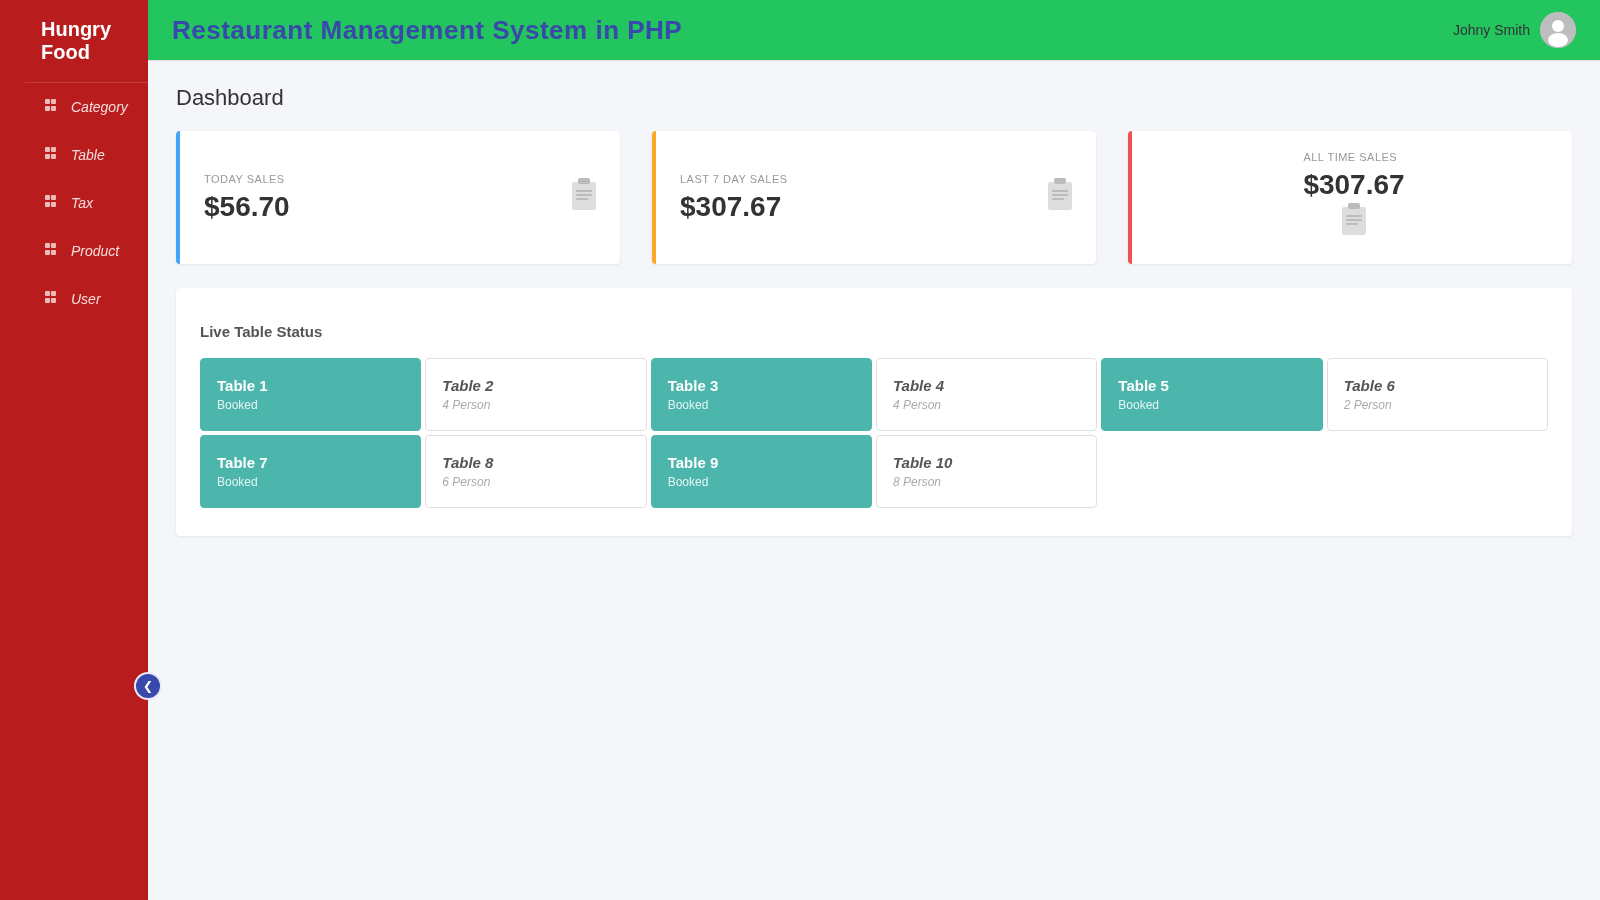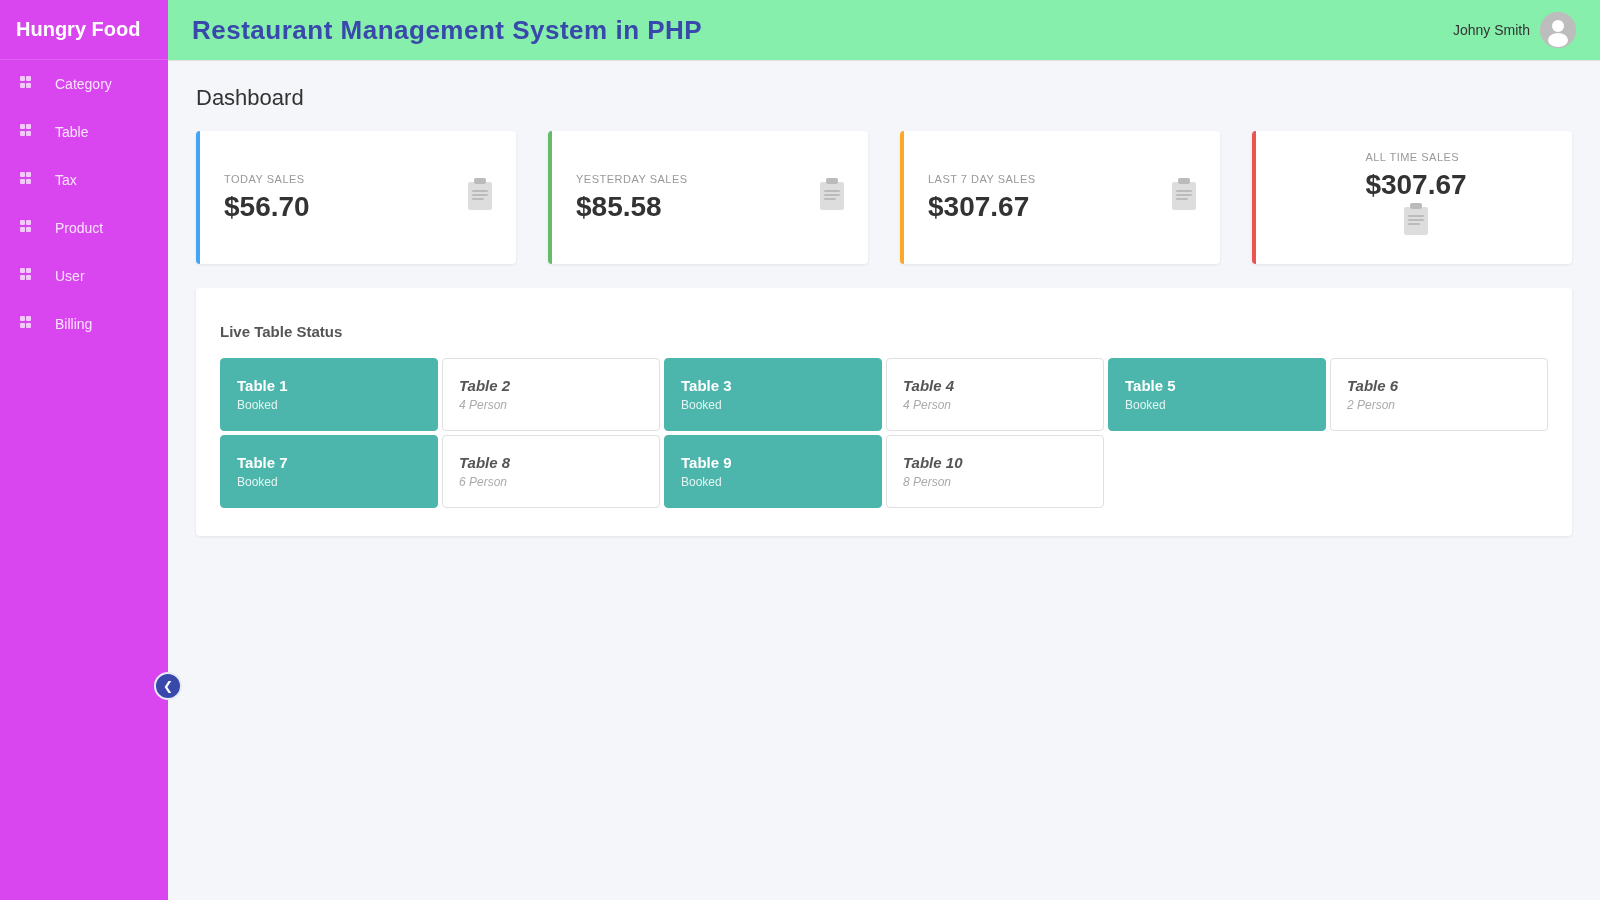--- a/index.html
+++ b/index.html
@@ -1,43 +1,45 @@
 <!DOCTYPE html>
 <html><head>
   <meta charset="utf-8">
   <style>
     * { margin: 0; padding: 0; box-sizing: border-box; }
     body { font-family: Arial, sans-serif; background: #f4f6f9; display: flex; height: 100vh; overflow: hidden; }
 
     
     #sidebar {
-      width: 168px;
-      background: #d946ef;
+      width: 148px;
+      background: #b91c1c;
       color: white;
       display: flex;
       flex-direction: column;
       flex-shrink: 0;
       position: relative;
+      padding-left: 25px;
     }
     #sidebar-logo {
       padding: 18px 16px;
       font-size: 20px;
       font-weight: bold;
       color: white;
       border-bottom: 1px solid rgba(255,255,255,0.15);
     }
     .sidebar-item {
       display: flex;
       align-items: center;
-      gap: 19px;
+      gap: 10px;
       padding: 14px 20px;
       color: rgba(255,255,255,0.85);
       cursor: pointer;
       font-size: 14px;
       transition: background 0.2s;
+      font-style: italic;
     }
     .sidebar-item .icon { font-size: 16px; }
     .collapse-btn {
       position: absolute;
       bottom: 200px;
       right: -14px;
       width: 28px;
       height: 28px;
       background: #3949ab;
       border-radius: 50%;
@@ -53,21 +55,21 @@
     
     #main {
       flex: 1;
       display: flex;
       flex-direction: column;
       overflow-y: auto;
     }
 
     
     #topbar {
-      background: #86efac;
+      background: #22c55e;
       padding: 12px 24px;
       display: flex;
       align-items: center;
       justify-content: space-between;
       border-bottom: 1px solid #e0e0e0;
       flex-shrink: 0;
     }
     #topbar-title {
       font-size: 26px;
       font-weight: bold;
@@ -255,31 +257,20 @@
       <div class="sidebar-item">
     <span class="icon">
       <svg width="16" height="16" viewBox="0 0 16 16" fill="none">
         <rect x="0" y="2" width="5" height="5" fill="rgba(255,255,255,0.7)" rx="1"></rect>
         <rect x="6" y="2" width="5" height="5" fill="rgba(255,255,255,0.7)" rx="1"></rect>
         <rect x="0" y="9" width="5" height="5" fill="rgba(255,255,255,0.7)" rx="1"></rect>
         <rect x="6" y="9" width="5" height="5" fill="rgba(255,255,255,0.7)" rx="1"></rect>
       </svg>
     </span>
     <span>User</span>
-  </div>
-      <div class="sidebar-item">
-    <span class="icon">
-      <svg width="16" height="16" viewBox="0 0 16 16" fill="none">
-        <rect x="0" y="2" width="5" height="5" fill="rgba(255,255,255,0.7)" rx="1"></rect>
-        <rect x="6" y="2" width="5" height="5" fill="rgba(255,255,255,0.7)" rx="1"></rect>
-        <rect x="0" y="9" width="5" height="5" fill="rgba(255,255,255,0.7)" rx="1"></rect>
-        <rect x="6" y="9" width="5" height="5" fill="rgba(255,255,255,0.7)" rx="1"></rect>
-      </svg>
-    </span>
-    <span>Billing</span>
   </div>
     </div>
 
   <div class="collapse-btn">
     <span>❮</span>
   </div>
 </div>
 
 <div id="main">
 
@@ -309,65 +300,50 @@
     <div class="stat-icon">
       <svg width="32" height="36" viewBox="0 0 32 36" fill="none">
         <rect x="4" y="6" width="24" height="28" rx="2" fill="#ddd"></rect>
         <rect x="10" y="2" width="12" height="6" rx="2" fill="#bbb"></rect>
         <rect x="8" y="14" width="16" height="2" rx="1" fill="#bbb"></rect>
         <rect x="8" y="18" width="16" height="2" rx="1" fill="#bbb"></rect>
         <rect x="8" y="22" width="12" height="2" rx="1" fill="#bbb"></rect>
       </svg>
     </div>
   </div>
-        <div class="stat-card yesterday">
+        <div class="stat-card last7">
     <div>
-      <div class="stat-label">YESTERDAY SALES</div>
-      <div class="stat-value">$85.58</div>
+      <div class="stat-label">LAST 7 DAY SALES</div>
+      <div class="stat-value">$307.67</div>
     </div>
     <div class="stat-icon">
       <svg width="32" height="36" viewBox="0 0 32 36" fill="none">
         <rect x="4" y="6" width="24" height="28" rx="2" fill="#ddd"></rect>
         <rect x="10" y="2" width="12" height="6" rx="2" fill="#bbb"></rect>
         <rect x="8" y="14" width="16" height="2" rx="1" fill="#bbb"></rect>
         <rect x="8" y="18" width="16" height="2" rx="1" fill="#bbb"></rect>
         <rect x="8" y="22" width="12" height="2" rx="1" fill="#bbb"></rect>
       </svg>
     </div>
   </div>
-        <div class="stat-card last7">
+        <div class="stat-card alltime">
     <div>
-      <div class="stat-label">LAST 7 DAY SALES</div>
+      <div class="stat-label">ALL TIME SALES</div>
       <div class="stat-value">$307.67</div>
     </div>
     <div class="stat-icon">
       <svg width="32" height="36" viewBox="0 0 32 36" fill="none">
         <rect x="4" y="6" width="24" height="28" rx="2" fill="#ddd"></rect>
         <rect x="10" y="2" width="12" height="6" rx="2" fill="#bbb"></rect>
         <rect x="8" y="14" width="16" height="2" rx="1" fill="#bbb"></rect>
         <rect x="8" y="18" width="16" height="2" rx="1" fill="#bbb"></rect>
         <rect x="8" y="22" width="12" height="2" rx="1" fill="#bbb"></rect>
       </svg>
     </div>
   </div>
-        <div class="stat-card alltime">
-    <div>
-      <div class="stat-label">ALL TIME SALES</div>
-      <div class="stat-value">$307.67</div>
-    </div>
-    <div class="stat-icon">
-      <svg width="32" height="36" viewBox="0 0 32 36" fill="none">
-        <rect x="4" y="6" width="24" height="28" rx="2" fill="#ddd"></rect>
-        <rect x="10" y="2" width="12" height="6" rx="2" fill="#bbb"></rect>
-        <rect x="8" y="14" width="16" height="2" rx="1" fill="#bbb"></rect>
-        <rect x="8" y="18" width="16" height="2" rx="1" fill="#bbb"></rect>
-        <rect x="8" y="22" width="12" height="2" rx="1" fill="#bbb"></rect>
-      </svg>
-    </div>
-  </div>
       </div>
 
     <div id="live-table-section">
       <div id="live-table-header">Live Table Status</div>
       <div id="tables-grid">
           <div class="table-card booked">
     <div class="table-name">Table 1</div>
     <div class="table-status">Booked</div>
   </div>
           <div class="table-card available">

